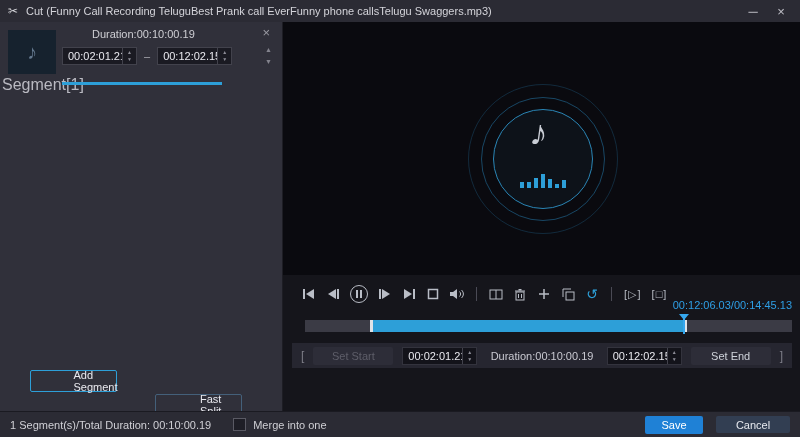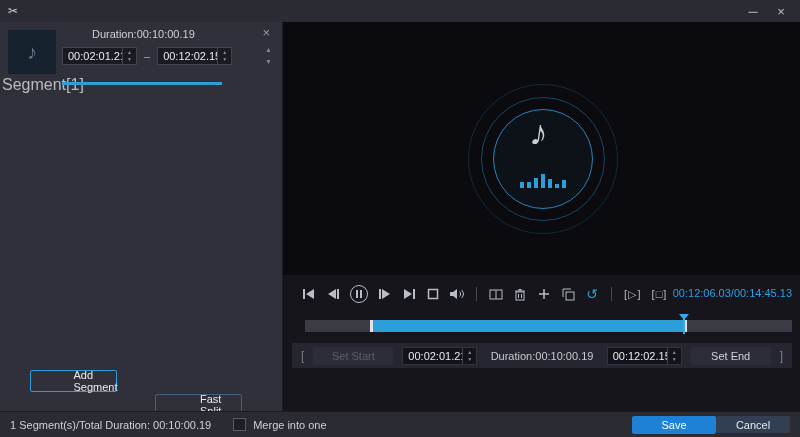--- a/index.html
+++ b/index.html
@@ -55,21 +55,21 @@
   .eq-bar{width:4px;background:#2d9fd8;}
 
   
   .controls{position:absolute;top:260px;left:17px;display:flex;align-items:center;gap:6px;height:24px;}
   .icon-btn{width:18px;height:18px;display:flex;align-items:center;justify-content:center;cursor:pointer;}
   .icon-btn svg{fill:#b9bdc6;}
   .pause-btn{width:22px;height:22px;}
   .cdivider{width:1px;height:14px;background:#4a4a55;margin:0 4px;}
   .reset-glyph{color:#2d9fd8;font-size:14px;line-height:14px;}
   .bracket-btn{color:#b9bdc6;font-size:11px;letter-spacing:1px;cursor:pointer;padding:0 2px;}
-  .time-display{position:absolute;top:265px;right:8px;color:#2e9fe6;}
+  .time-display{position:absolute;top:277px;right:8px;color:#2e9fe6;}
 
   
   .timeline{position:absolute;top:292px;left:22px;width:487px;height:22px;cursor:pointer;}
   .track{position:absolute;top:6px;left:0;width:100%;height:12px;background:#3b3b45;}
   .selection{position:absolute;top:6px;left:65px;width:317px;height:12px;background:#2d9fd8;}
   .handle{position:absolute;top:0;width:3px;height:12px;background:#dfe3e8;cursor:ew-resize;}
   .handle.left{left:0;}
   .handle.right{right:0;}
   .playhead{position:absolute;left:374px;top:0;width:10px;height:22px;cursor:ew-resize;}
   .playhead::before{content:"";position:absolute;left:0;top:0;border-left:5px solid transparent;
@@ -87,32 +87,33 @@
   .trim .spin-box{background:#13131a;border-color:#33333d;}
   .trim-duration{flex:1;text-align:center;color:#c9c9d1;}
 
   
   .footer{position:absolute;top:411px;left:0;width:800px;height:26px;background:#2b2b34;
           border-top:1px solid #1a1a21;display:flex;align-items:center;padding:0 10px;box-sizing:border-box;}
   .summary{color:#d0d0d6;white-space:nowrap;}
   .merge{display:flex;align-items:center;gap:7px;margin-left:22px;cursor:pointer;}
   .checkbox{width:13px;height:13px;background:#1e1e26;border:1px solid #5a5a64;box-sizing:border-box;}
   .footer-spacer{flex:1;}
-  .btn-save{width:84px;height:18px;background:#1f81d6;color:#fff;display:flex;align-items:center;
-            justify-content:center;border-radius:2px;cursor:pointer;}
+  .btn-save{width:58px;height:18px;background:#1f81d6;color:#fff;display:flex;align-items:center;
+            justify-content:center;border-radius:2px;cursor:pointer;margin-right:13px;}
   .btn-cancel{width:74px;height:17px;background:#323e52;color:#e6e9ef;display:flex;align-items:center;
               justify-content:center;border-radius:2px;cursor:pointer;}
 </style>
 </head>
 <body>
 
 <div class="app">
 
   <div class="titlebar">
     <span class="title-scissors">✂</span>
+    <span class="title-text">Cut (Funny Call Recording TeluguBest Prank call EverFunny phone callsTelugu Swaggers.mp3)</span>
     <div class="title-controls">
       <span class="tc-btn">─</span>
       <span class="tc-btn">×</span>
     </div>
   </div>
 
   <div class="left-panel">
     <div class="thumb">
       <span>♪</span>
     </div>

